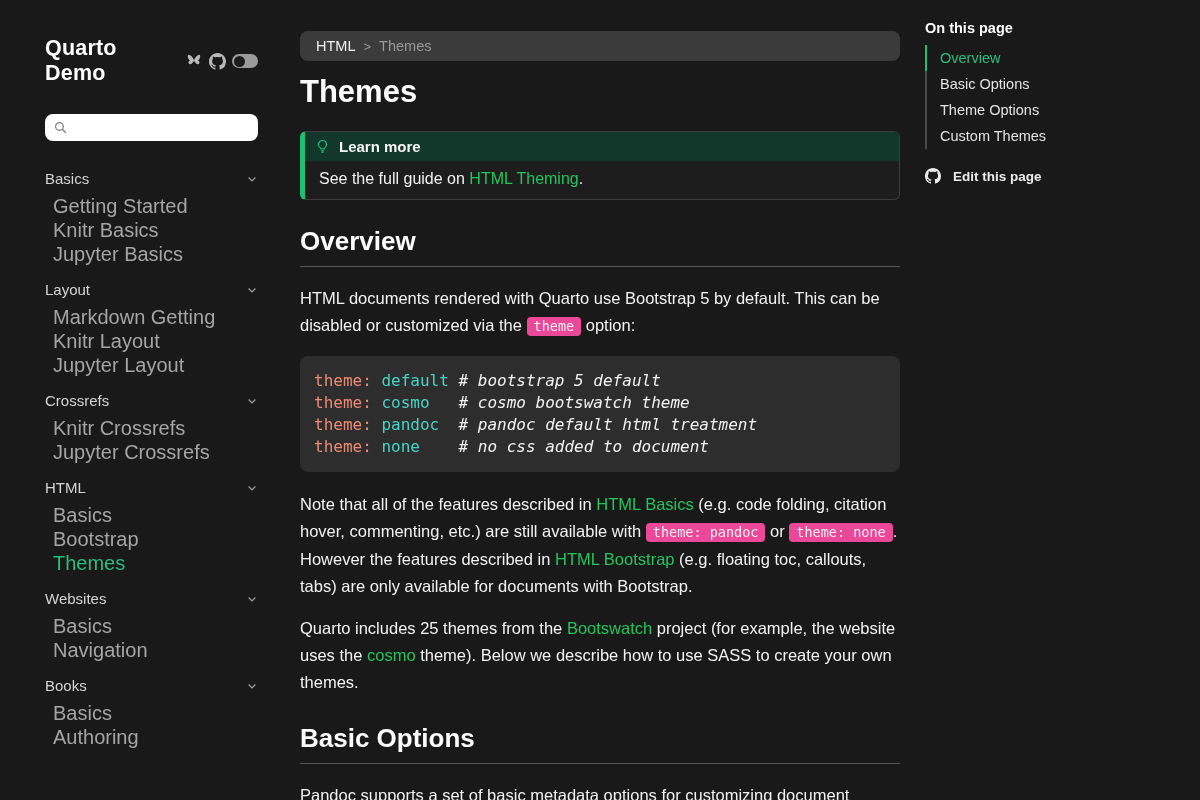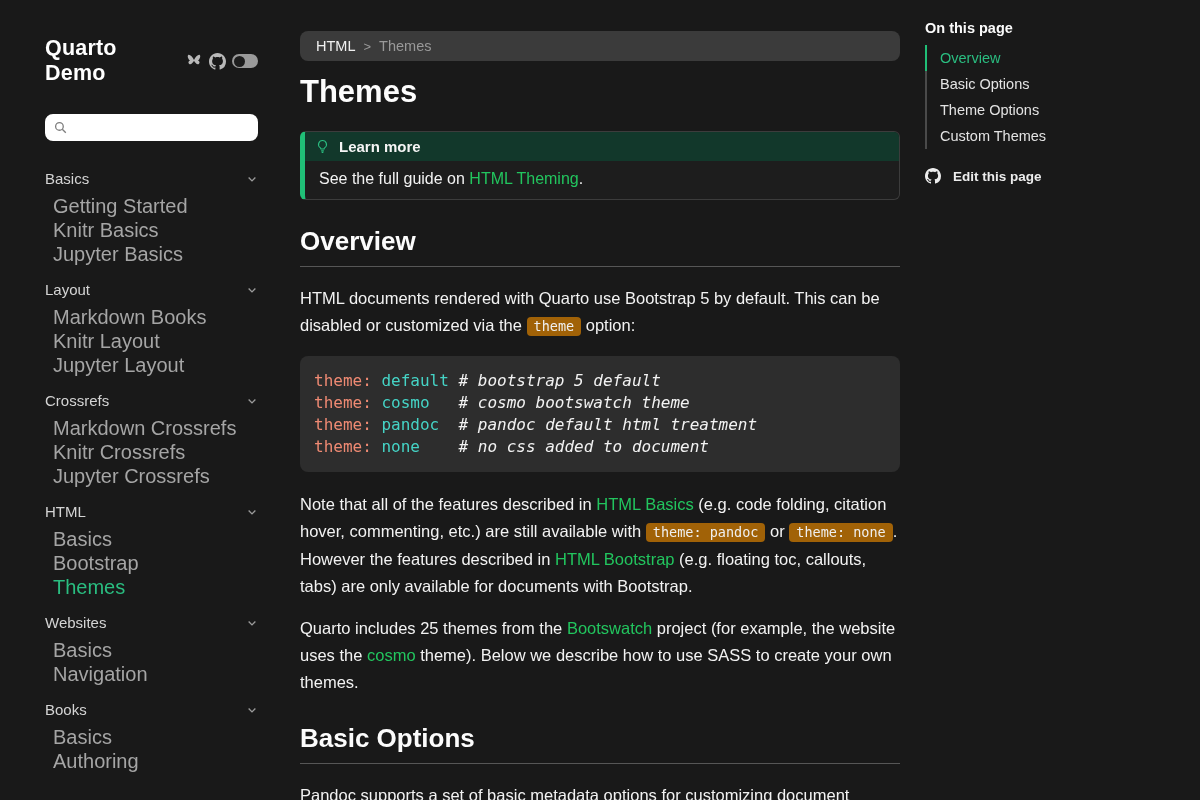--- a/index.html
+++ b/index.html
@@ -53,21 +53,21 @@
   }
   .callout-title { font-size:15px; font-weight:bold; color:#f5f5f5; }
   .callout-body { padding:9px 14px 11px; font-size:16px; color:#f2f2f2; }
 
   h2.section-heading { font-size:26px; font-weight:bold; color:#fcfcfc; line-height:30px; }
   hr.heading-rule { border:none; border-top:1px solid #565656; margin:10px 0 18px; }
 
   p.body-text { font-size:16.5px; line-height:27px; color:#f2f2f2; margin-bottom:15px; width:600px; }
   a.link { color:#22c55e; cursor:pointer; }
   code.inline-code {
-    background:#a16207; border-radius:4px; padding:1px 7px 2px;
+    background:#ec4899; border-radius:4px; padding:1px 7px 2px;
     font-family:"DejaVu Sans Mono",monospace; font-size:13.5px; color:#efefef;
   }
 
   .code-block {
     background:#2d2d2d; border-radius:8px; padding:14px 14px; margin:16px 0 19px;
     font-family:"DejaVu Sans Mono",monospace; font-size:16px; line-height:22px; width:600px;
   }
   .code-line .ck { color:#ef8a73; display:inline-block; width:7ch; }
   .code-line .cv { color:#45d4c6; display:inline-block; width:8ch; }
   .code-line .cc { color:#f2f2f2; font-style:italic; }
@@ -139,37 +139,36 @@
       <div class="nav-section">
         <div class="nav-header">
           <span class="nav-label">Layout</span>
           <span class="chev">
               <svg width="12" height="12" viewBox="0 0 16 16" fill="none" stroke="currentColor" stroke-width="1.8">
                 <path d="M3.5 6l4.5 4.5L12.5 6"></path>
               </svg>
             </span>
         </div>
         <div class="nav-items">
-          <a class="nav-item">Markdown Books</a>
+          <a class="nav-item">Markdown Getting</a>
           <a class="nav-item">Knitr Layout</a>
           <a class="nav-item">Jupyter Layout</a>
         </div>
       </div>
 
       <div class="nav-section">
         <div class="nav-header">
           <span class="nav-label">Crossrefs</span>
           <span class="chev">
               <svg width="12" height="12" viewBox="0 0 16 16" fill="none" stroke="currentColor" stroke-width="1.8">
                 <path d="M3.5 6l4.5 4.5L12.5 6"></path>
               </svg>
             </span>
         </div>
         <div class="nav-items">
-          <a class="nav-item">Markdown Crossrefs</a>
           <a class="nav-item">Knitr Crossrefs</a>
           <a class="nav-item">Jupyter Crossrefs</a>
         </div>
       </div>
 
       <div class="nav-section">
         <div class="nav-header">
           <span class="nav-label">HTML</span>
           <span class="chev">
               <svg width="12" height="12" viewBox="0 0 16 16" fill="none" stroke="currentColor" stroke-width="1.8">

